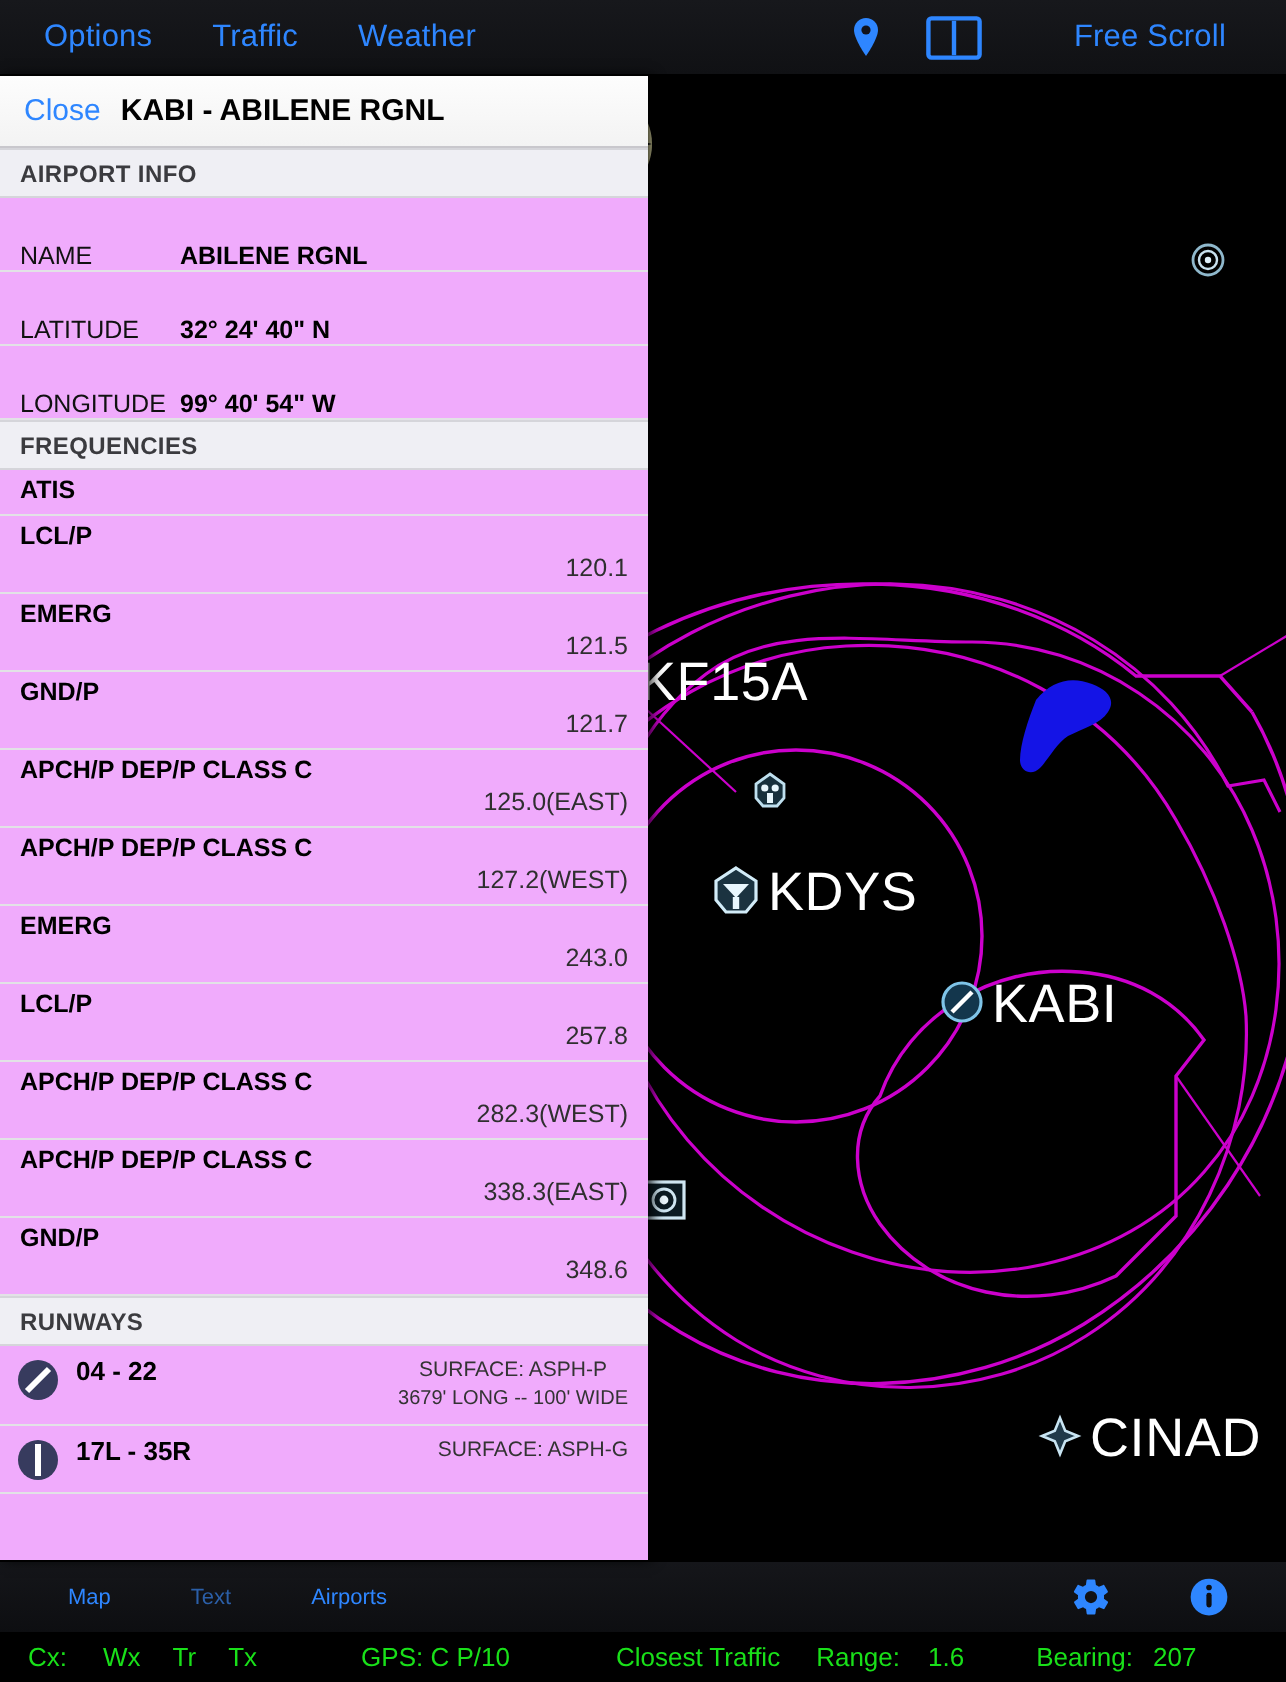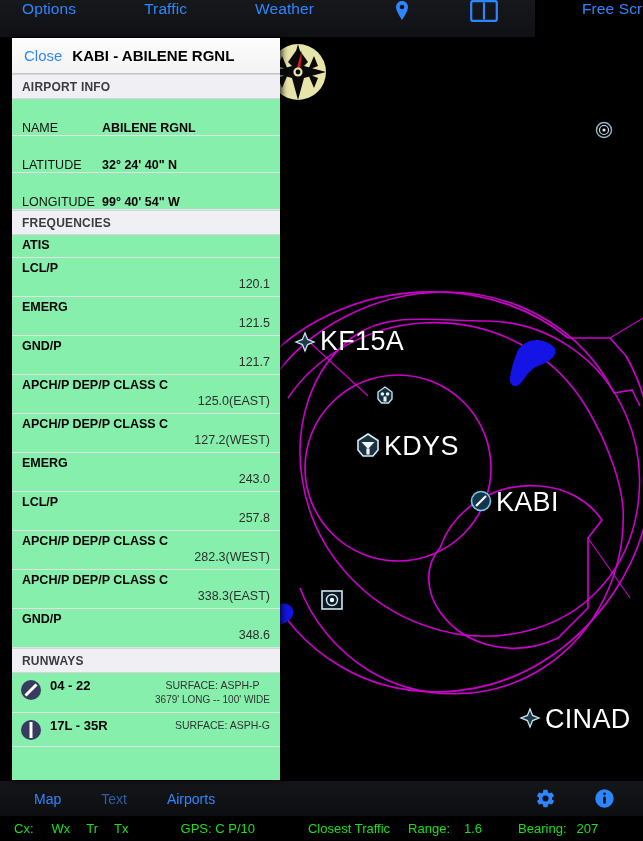--- a/index.html
+++ b/index.html
@@ -6,38 +6,37 @@
   html,body{ background:#000; }
   body{
     width:643px; height:841px;
     font-family:"Liberation Sans", sans-serif;
     overflow:hidden; position:relative;
     -webkit-font-smoothing:antialiased;
   }
 
   
   #top-toolbar{
-    position:absolute; left:0; top:0; width:535px; height:38px;
+    position:absolute; left:0; top:0; width:643px; height:38px;
     background:linear-gradient(#17181c,#101114);
     border-bottom:1px solid #000;
-    display:flex; align-items:flex-start;gap:38px;
+    display:flex; align-items:center;
   }
   .tb-item{
     color:#2e86ff; font-size:15.5px; letter-spacing:.1px;
     padding:0 4px; cursor:pointer; white-space:nowrap;
   }
   #top-toolbar .spacer{ flex:1; }
   .tb-icon{ display:flex; align-items:center; justify-content:center; cursor:pointer; }
 
   
   #info-panel{
-    position:absolute; left:0; top:38px; width:268px; height:742px;
-    background:#86efac; overflow:hidden; z-index:5;
+    position:absolute; left:0; top:38px; width:324px; height:742px;
+    background:#f0abfc; overflow:hidden; z-index:5;
     box-shadow:2px 0 6px rgba(0,0,0,.85);
-    margin-left:12px;
   }
   #panel-header{
     height:36px; display:flex; align-items:center; gap:10px;
     padding:0 0 0 12px;
     background:linear-gradient(#fdfdfd,#f3f3f3);
     border-bottom:1px solid #c8c7cc;
   }
   #panel-header .close{ color:#2e86ff; font-size:15px; cursor:pointer; }
   #panel-header .title{ color:#000; font-size:15px; font-weight:bold; }
 
@@ -81,21 +80,21 @@
   }
 
   
   #bottom-toolbar{
     position:absolute; left:0; top:780px; width:643px; height:36px;
     background:linear-gradient(#15161a,#0d0e11);
     border-top:1px solid #000;
     display:flex; align-items:center; padding-left:20px;
   }
   #bottom-toolbar .bt-item{
-    color:#2e86ff; font-size:14px; padding:0 6px; cursor:pointer;
+    color:#2e86ff; font-size:11px; padding:0 6px; cursor:pointer;
   }
   #bottom-toolbar .bt-item.dim{ color:#2b5fa8; }
   #bottom-toolbar .spacer{ flex:1; }
 
   
   #status-bar{
     position:absolute; left:0; top:816px; width:643px; height:25px;
     background:#000; display:flex; align-items:center;
     color:#19e019; font-size:13px;
   }

